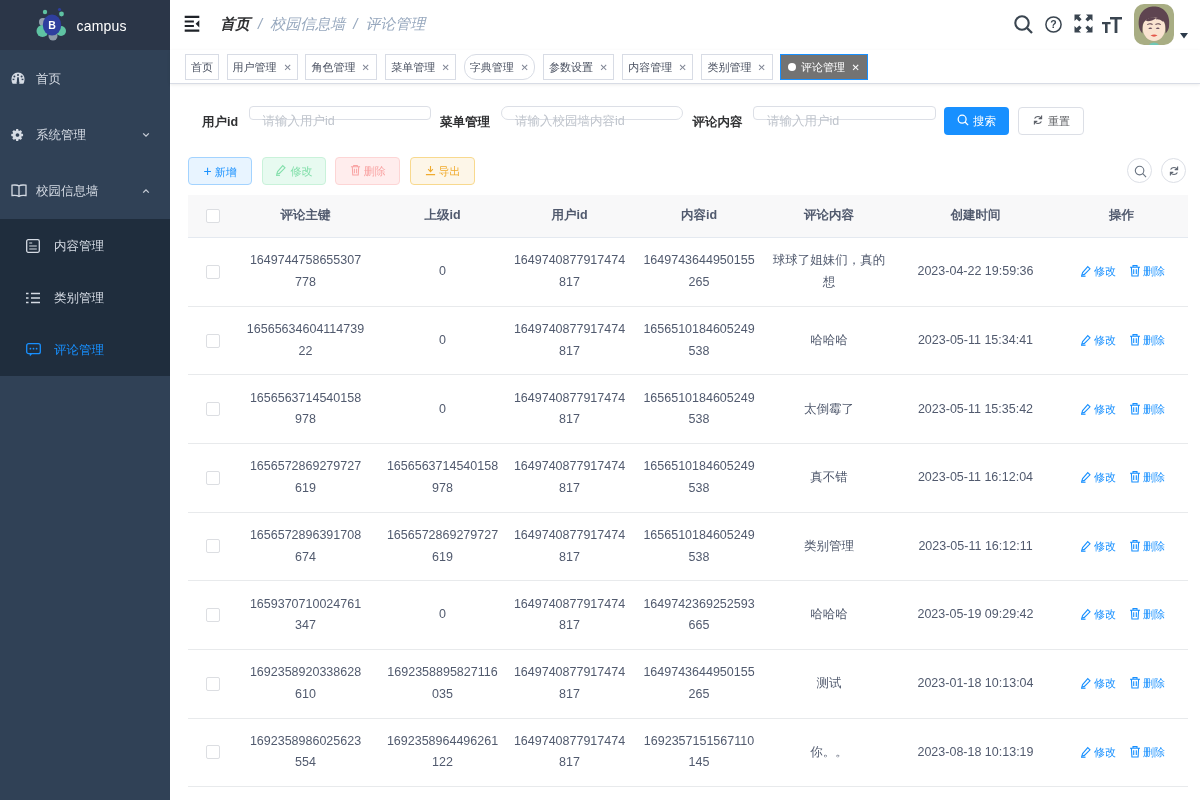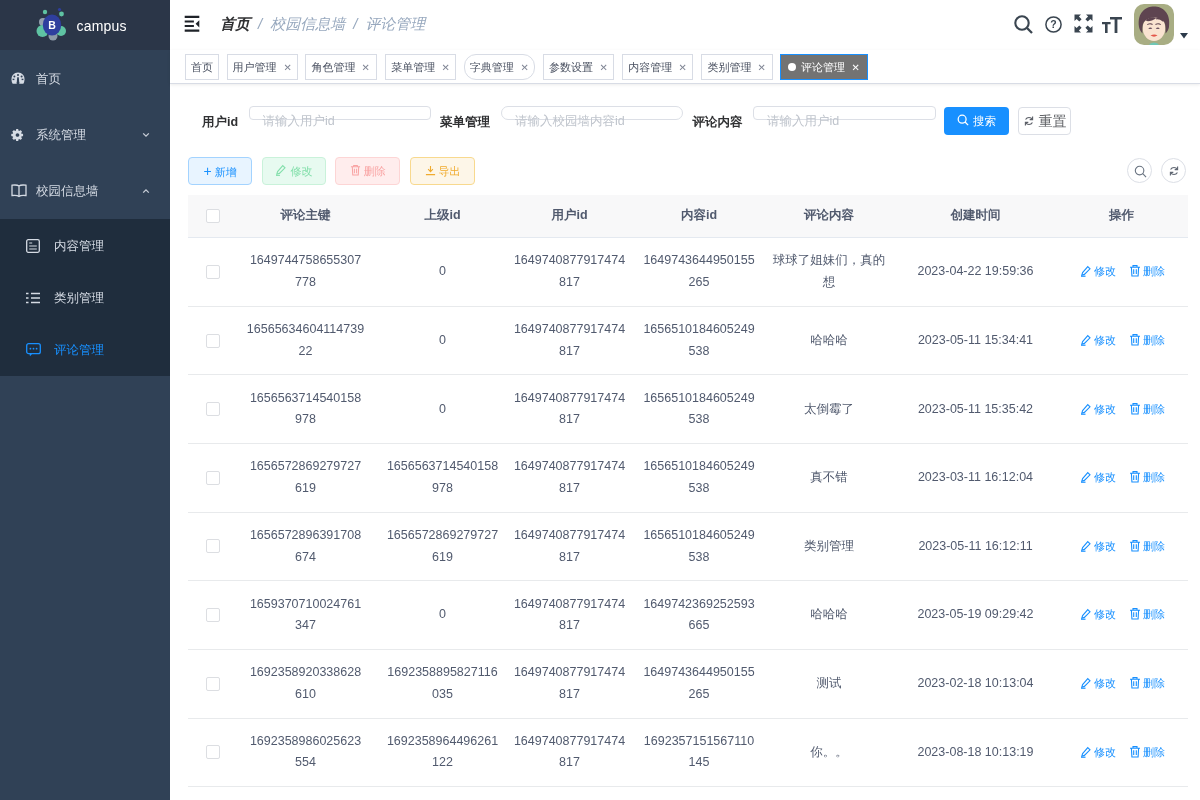--- a/index.html
+++ b/index.html
@@ -28,21 +28,21 @@
 .tag { position:absolute; top:4px; height:26px; line-height:24px; border:1px solid #d8dce5; background:#fff; color:#495060; font-size:11px; padding:0 5px; white-space:nowrap; }
 .tag .x { display:inline-block; margin-left:6px; color:#808695; font-size:11px; transform:scale(0.9); }
 .tag.active { background:#737373; color:#fff; border-color:#1890ff; padding:0 7px; }
 .tag.active .x { color:#fff; }
 .tag.active .dot { display:inline-block; width:8px; height:8px; border-radius:50%; background:#fff; margin-right:5px; position:relative; top:0px; }
 
 .flabel { position:absolute; top:114px; font-size:12.5px; font-weight:bold; color:#303133; }
 .finput { position:absolute; top:106px; height:14px; border:1px solid #dcdfe6; border-radius:4px; background:#fff; font-size:12.5px; color:#bfc4cc; line-height:28px; padding-left:13px; }
 .btn { position:absolute; border-radius:4px; font-size:12px; text-align:center; }
 #btn-search { left:944px; top:107px; width:65px; height:28.4px; background:#1890ff; color:#fff; font-size:11.5px; line-height:28px; }
-#btn-reset { left:1018px; top:107px; width:53px; height:28.4px; background:#fff; border:1px solid #dcdfe6; color:#606266; font-size:14px; line-height:26px; }
+#btn-reset { left:1018px; top:107px; width:66px; height:28.4px; background:#fff; border:1px solid #dcdfe6; color:#606266; font-size:11px; line-height:26px; }
 
 .tbtn { position:absolute; top:156.5px; height:28.5px; line-height:26.5px; border-radius:4px; font-size:11px; text-align:center; border:1px solid; }
 #b-add { left:187.9px; width:64.4px; background:#e8f4ff; border-color:#a3d3ff; color:#1890ff; }
 #b-edit { left:261.7px; width:64.4px; background:#e7faf0; border-color:#c9f2da; color:#82dfaa; }
 #b-del { left:335.4px; width:64.6px; background:#ffeded; border-color:#fdd5d5; color:#f9a3a3; }
 #b-exp { left:409.6px; width:65.9px; background:#fdf6e8; border-color:#f8d98e; color:#f0ab2e; }
 .cbtn { position:absolute; top:158px; width:25px; height:25px; border-radius:50%; border:1px solid #dcdfe6; background:#fff; }
 
 #tbl { position:absolute; left:188px; top:195px; width:1000px; border-collapse:collapse; table-layout:fixed; font-size:12.5px; color:#515a6e; }
 #tbl th { background:#f8f8f9; height:42px; font-size:12.5px; font-weight:bold; color:#515a6e; text-align:center; border-bottom:1px solid #e4e9f0; }
@@ -316,21 +316,21 @@
               <path fill="none" stroke="#1890ff" stroke-width="1.1" d="M1 3.2 h10 M4 3.2 V1.6 h4 V3.2 M2.4 3.2 l0.5 8.8 h6.2 l0.5 -8.8 M4.7 5.2 v4.8 M7.3 5.2 v4.8"></path>
             </svg>删除</span></td>
       </tr>
 <tr>
         <td><span class="cb"></span></td>
         <td>1656572869279727<br>619</td>
         <td>1656563714540158<br>978</td>
         <td>1649740877917474<br>817</td>
         <td>1656510184605249<br>538</td>
         <td>真不错</td>
-        <td>2023-03-11 16:12:04</td>
+        <td>2023-05-11 16:12:04</td>
         <td class="opcell"><span class="oplink"><svg width="12" height="12" viewBox="0 0 12 12">
               <path fill="none" stroke="#1890ff" stroke-width="1.1" d="M7.8 1.6 L10.0 3.8 L4.4 9.4 L1.8 10.2 L2.6 7.6 Z"></path>
               <path stroke="#1890ff" stroke-width="1.2" d="M1 11.2 h4.5"></path>
             </svg>修改</span><span class="oplink op2"><svg width="12" height="13" viewBox="0 0 12 13">
               <path fill="none" stroke="#1890ff" stroke-width="1.1" d="M1 3.2 h10 M4 3.2 V1.6 h4 V3.2 M2.4 3.2 l0.5 8.8 h6.2 l0.5 -8.8 M4.7 5.2 v4.8 M7.3 5.2 v4.8"></path>
             </svg>删除</span></td>
       </tr>
 <tr>
         <td><span class="cb"></span></td>
         <td>1656572896391708<br>674</td>
@@ -361,21 +361,21 @@
               <path fill="none" stroke="#1890ff" stroke-width="1.1" d="M1 3.2 h10 M4 3.2 V1.6 h4 V3.2 M2.4 3.2 l0.5 8.8 h6.2 l0.5 -8.8 M4.7 5.2 v4.8 M7.3 5.2 v4.8"></path>
             </svg>删除</span></td>
       </tr>
 <tr>
         <td><span class="cb"></span></td>
         <td>1692358920338628<br>610</td>
         <td>1692358895827116<br>035</td>
         <td>1649740877917474<br>817</td>
         <td>1649743644950155<br>265</td>
         <td>测试</td>
-        <td>2023-02-18 10:13:04</td>
+        <td>2023-01-18 10:13:04</td>
         <td class="opcell"><span class="oplink"><svg width="12" height="12" viewBox="0 0 12 12">
               <path fill="none" stroke="#1890ff" stroke-width="1.1" d="M7.8 1.6 L10.0 3.8 L4.4 9.4 L1.8 10.2 L2.6 7.6 Z"></path>
               <path stroke="#1890ff" stroke-width="1.2" d="M1 11.2 h4.5"></path>
             </svg>修改</span><span class="oplink op2"><svg width="12" height="13" viewBox="0 0 12 13">
               <path fill="none" stroke="#1890ff" stroke-width="1.1" d="M1 3.2 h10 M4 3.2 V1.6 h4 V3.2 M2.4 3.2 l0.5 8.8 h6.2 l0.5 -8.8 M4.7 5.2 v4.8 M7.3 5.2 v4.8"></path>
             </svg>删除</span></td>
       </tr>
 <tr>
         <td><span class="cb"></span></td>
         <td>1692358986025623<br>554</td>

